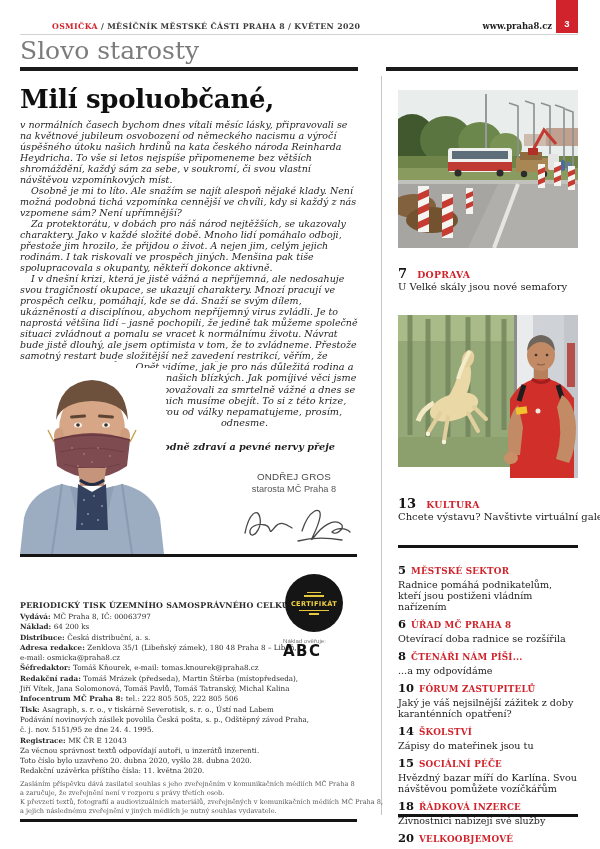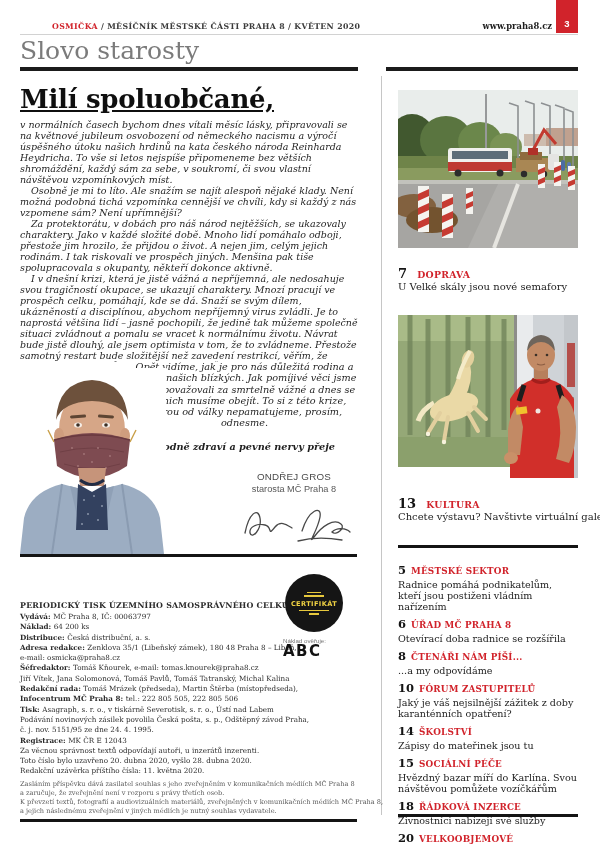--- a/index.html
+++ b/index.html
@@ -19,21 +19,21 @@
   
   .sec-title{position:absolute;font-size:25px;color:#7b7b7b;line-height:26px;}
   #left-title{left:20px;top:38px;}
   #right-title{left:386px;top:38px;}
   .rule{position:absolute;background:#1b1b1b;height:4px;}
   #left-rule{left:20px;top:67px;width:338px;}
   #right-rule{left:386px;top:67px;width:192px;}
 
   
   .headline{position:absolute;left:20px;top:84px;font-size:26px;font-weight:bold;
-            color:#0f0f0f;letter-spacing:-.3px;text-decoration:underline;}
+            color:#0f0f0f;letter-spacing:-.3px;}
   .article{position:absolute;left:20px;top:119px;width:341px;height:243px;overflow:hidden;
            font-style:italic;font-size:9.5px;line-height:11px;color:#1e1e1e;}
   .article p{margin:0;}
   .article p + p{text-indent:11px;}
   .closing{position:absolute;left:128px;top:361px;width:233px;text-align:center;
            font-style:italic;font-size:9.7px;line-height:11.3px;color:#1e1e1e;}
   .valediction{margin-top:12px;font-weight:bold;}
 
   .author{position:absolute;left:230px;top:471px;width:128px;text-align:center;
           font-family:"Liberation Sans",sans-serif;}
@@ -176,22 +176,22 @@
 
   <div class="imprint">
     <div class="title">PERIODICKÝ TISK ÚZEMNÍHO SAMOSPRÁVNÉHO CELKU</div>
     <div>
         <div class="imp-line"><b>Vydává: </b>MČ Praha 8, IČ: 00063797</div>
         <div class="imp-line"><b>Náklad: </b>64 200 ks</div>
         <div class="imp-line"><b>Distribuce: </b>Česká distribuční, a. s.</div>
         <div class="imp-line"><b>Adresa redakce: </b>Zenklova 35/1 (Libeňský zámek), 180 48 Praha 8 – Libeň,</div>
         <div class="imp-line">e-mail: osmicka@praha8.cz</div>
         <div class="imp-line"><b>Šéfredaktor: </b>Tomáš Kňourek, e-mail: tomas.knourek@praha8.cz</div>
+        <div class="imp-line"><b>Redakční rada: </b>Tomáš Mrázek (předseda), Martin Štěrba (místopředseda),</div>
         <div class="imp-line">Jiří Vítek, Jana Solomonová, Tomáš Pavlů, Tomáš Tatranský, Michal Kalina</div>
-        <div class="imp-line"><b>Redakční rada: </b>Tomáš Mrázek (předseda), Martin Štěrba (místopředseda),</div>
         <div class="imp-line"><b>Infocentrum MČ Praha 8: </b>tel.: 222 805 505, 222 805 506</div>
         <div class="imp-line"><b>Tisk: </b>Asagraph, s. r. o., v tiskárně Severotisk, s. r. o., Ústí nad Labem</div>
         <div class="imp-line">Podávání novinových zásilek povolila Česká pošta, s. p., Odštěpný závod Praha,</div>
         <div class="imp-line">č. j. nov. 5151/95 ze dne 24. 4. 1995.</div>
         <div class="imp-line"><b>Registrace: </b>MK ČR E 12043</div>
         <div class="imp-line">Za věcnou správnost textů odpovídají autoři, u inzerátů inzerenti.</div>
         <div class="imp-line">Toto číslo bylo uzavřeno 20. dubna 2020, vyšlo 28. dubna 2020.</div>
         <div class="imp-line">Redakční uzávěrka příštího čísla: 11. května 2020.</div>
       </div>
     <div class="fineprint">

